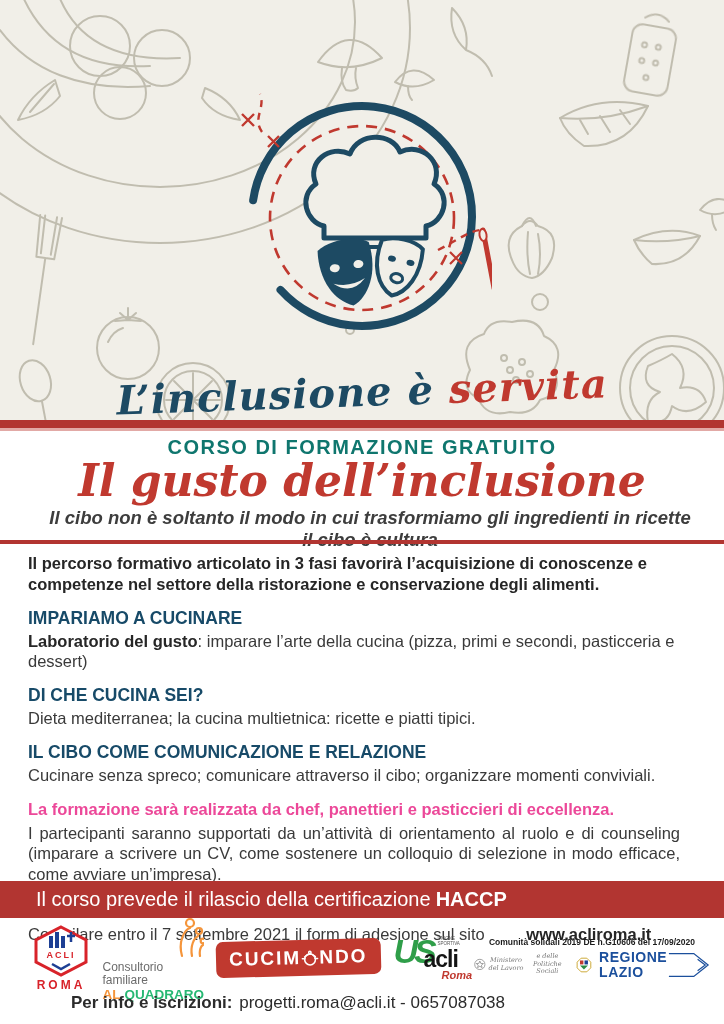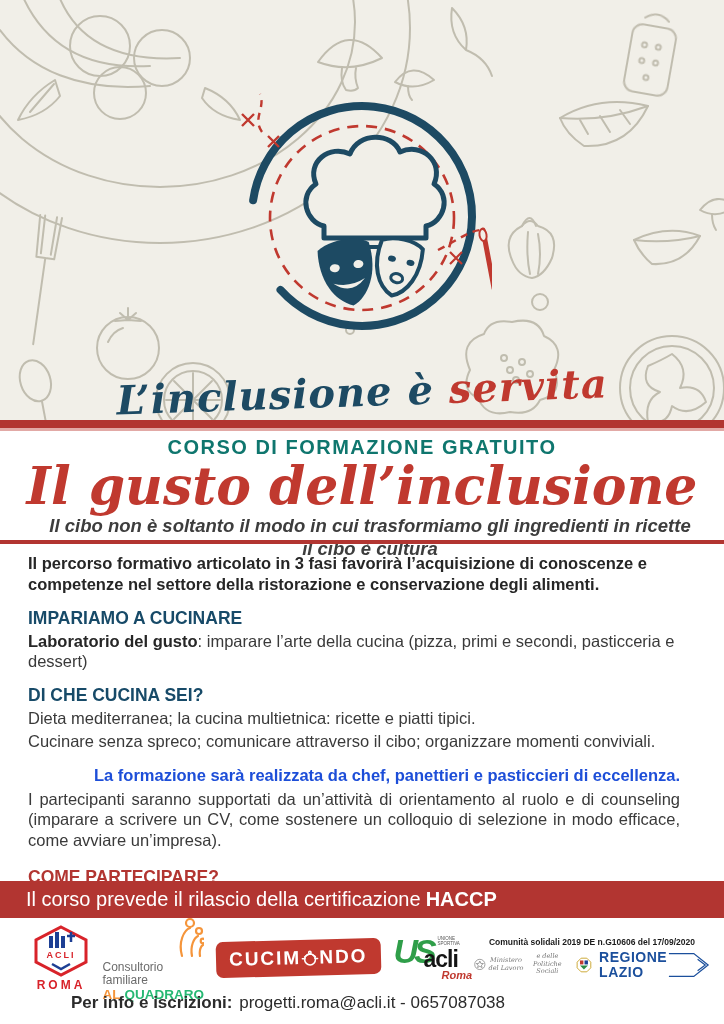--- a/index.html
+++ b/index.html
@@ -18,37 +18,37 @@
 
   
   .rule-dark{position:absolute;left:0;width:724px;height:8px;background:#b23531;top:420px;}
   .rule-light{position:absolute;left:0;width:724px;height:3px;background:#e2a9a6;top:428px;}
   .rule-mid{position:absolute;left:0;width:724px;height:4px;background:#b23531;top:540px;}
 
   
   .title-block{position:absolute;top:431px;left:0;width:724px;text-align:center;}
   .kicker{font-size:20px;font-weight:bold;color:#0f766e;letter-spacing:1.5px;margin-top:5px;}
   .script-title{font-family:"DejaVu Serif",serif;font-style:italic;font-weight:bold;
-                font-size:52px;color:#c0392f;line-height:1.02;margin-top:0px;}
+                font-size:44px;color:#c0392f;line-height:1.02;margin-top:0px;}
   .subtitle{font-size:18.5px;font-weight:bold;font-style:italic;color:#3d3d3d;line-height:1.22;margin-top:3px;padding-left:16px;}
 
   
   .content{position:absolute;top:553px;left:28px;width:652px;color:#3a3a3a;font-size:16.5px;line-height:1.26;}
   .intro{font-weight:bold;color:#262626;}
   .sec-head{color:#174a68;font-weight:bold;font-size:17.5px;margin-top:12px;}
   .sec-head.red{color:#b23531;margin-top:15px;}
   .sec-text{margin-top:2px;}
   .lead{font-weight:bold;color:#262626;}
-  .bold-line{font-weight:bold;color:#1d4ed8;margin-top:13px;text-align:right;}
+  .bold-line{font-weight:bold;color:#ec4899;margin-top:13px;}
   .justified{text-align:justify;margin-top:3px;}
   .site{font-weight:bold;color:#262626;margin-left:37px;}
 
   
   .haccp{position:absolute;top:881px;left:0;width:724px;height:37px;background:#b23531;color:#ffffff;
-         display:flex;align-items:center;padding-left:26px;box-sizing:border-box;font-size:20px;}
+         display:flex;align-items:center;padding-left:36px;box-sizing:border-box;font-size:20px;}
   .haccp b{margin-left:5px;}
 
   
   .footer-logos{position:absolute;top:926px;left:0;width:724px;height:64px;display:flex;
                 align-items:center;justify-content:space-between;padding:0 26px 0 32px;box-sizing:border-box;}
   .logo{display:flex;flex-direction:column;align-items:center;}
   .acli-roma-text{color:#d8232a;font-weight:bold;font-size:12px;letter-spacing:3px;margin-top:1px;}
   .consultorio{align-items:flex-end;gap:3px;}
   .cons-text{display:flex;flex-direction:column;line-height:1.05;}
   .cons-gray{color:#6b6b6b;font-size:12px;}
@@ -238,20 +238,21 @@
     <div class="intro">Il percorso formativo articolato in 3 fasi favorirà l’acquisizione di conoscenze e competenze nel settore della ristorazione e conservazione degli alimenti.</div>
 
     <div class="sec-head">IMPARIAMO A CUCINARE</div>
     <div class="sec-text">
       <span class="lead">Laboratorio del gusto</span><span>: imparare l’arte della cucina (pizza, primi e secondi, pasticceria e dessert)</span>
     </div>
 
     <div class="sec-head">DI CHE CUCINA SEI?</div>
     <div class="sec-text">Dieta mediterranea; la cucina multietnica: ricette e piatti tipici.</div>
 
+    <div class="sec-head">IL CIBO COME COMUNICAZIONE E RELAZIONE</div>
     <div class="sec-text">Cucinare senza spreco; comunicare attraverso il cibo; organizzare momenti conviviali.</div>
 
     <div class="bold-line">La formazione sarà realizzata da chef, panettieri e pasticcieri di eccellenza.</div>
     <div class="justified">I partecipanti saranno supportati da un’attività di orientamento al ruolo e di counseling (imparare a scrivere un CV, come sostenere un colloquio di selezione in modo efficace, come avviare un’impresa).</div>
 
     <div class="sec-head red">COME PARTECIPARE?</div>
     <div class="sec-text">
       <span>Compilare entro il 7 settembre 2021 il form di adesione sul sito </span><span class="site">www.acliroma.it</span>
     </div>
   </div>

